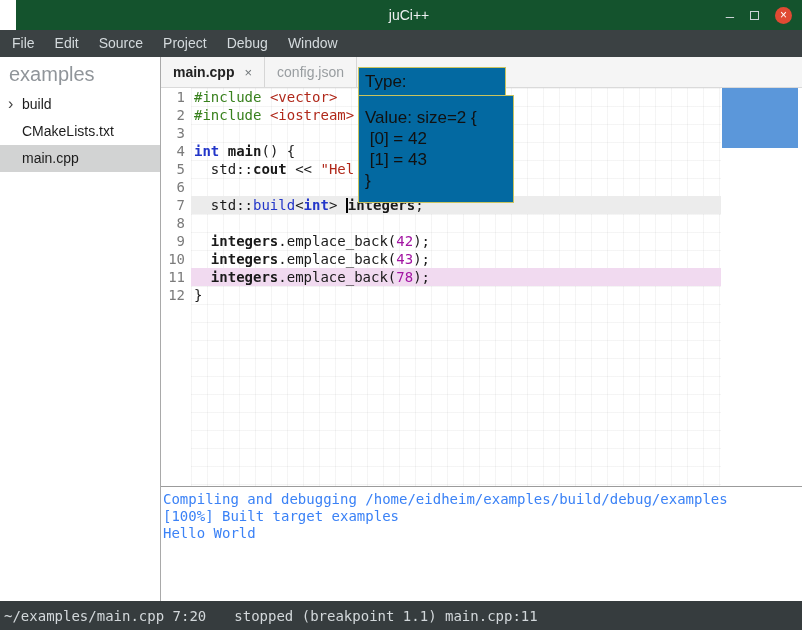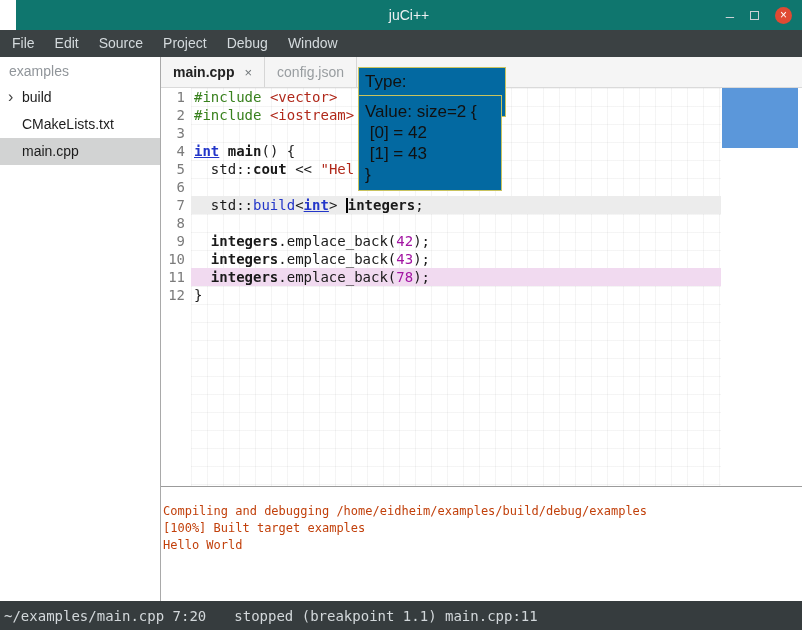--- a/index.html
+++ b/index.html
@@ -1,40 +1,40 @@
 <!DOCTYPE html>
 <html><head>
 <meta charset="utf-8">
 <style>
   * { box-sizing: border-box; margin: 0; padding: 0; }
   body { width: 802px; height: 630px; overflow: hidden; background: #fff;
          font-family: "Liberation Sans", sans-serif; }
   .window { width: 802px; height: 630px; position: relative; background: #fff; }
 
   
-  .titlebar { height: 30px; background: #0f766e; position: relative; margin-left: 16px; }
+  .titlebar { height: 30px; background: #14532d; position: relative; margin-left: 16px; }
   .title { position: absolute; left: 0; right: 0; top: 0; line-height: 30px;
            text-align: center; color: #eef1f2; font-size: 14px; }
   .controls { position: absolute; right: 10px; top: 0; height: 30px;
               display: flex; align-items: center; gap: 16px; z-index: 2; }
   .btn-min { color: #ccd2d6; font-size: 15px; line-height: 15px; }
   .btn-max { width: 9px; height: 9px; border: 1px solid #ccd2d6; }
   .btn-close { width: 17px; height: 17px; border-radius: 50%; background: #e04a33;
                color: #fff; font-size: 12px; display: flex; align-items: center;
                justify-content: center; line-height: 17px; }
 
   
   .menubar { height: 27px; background: #3b4143; display: flex; align-items: center;
              padding-left: 2px; }
   .menu-item { padding: 0 10px; color: #d4dadd; font-size: 14px; line-height: 27px; }
 
   
   .content { display: flex; height: 544px; background: #fff; }
   .sidebar { width: 161px; border-right: 1px solid #a9a9a9; background: #fff; }
-  .sidebar-header { color: #90959a; font-size: 14px; padding: 6px 9px 5px; }
+  .sidebar-header { color: #90959a; font-size: 20px; padding: 6px 9px 5px; }
   .side-item { height: 27px; line-height: 27px; padding-left: 22px; position: relative;
                color: #1c1c1c; font-size: 14px; white-space: nowrap; }
   .side-item.selected { background: #d2d3d3; }
   .expander { position: absolute; left: 8px; top: -1px; font-size: 16px; color: #444; }
 
   .main { flex: 1; display: flex; flex-direction: column; min-width: 0; }
 
   
   .tabbar { height: 31px; background: #f5f5f5; display: flex; align-items: stretch;
             border-bottom: 1px solid #dadada; }
@@ -54,46 +54,46 @@
           background-image:
             linear-gradient(to right, rgba(120,120,120,0.08) 1px, transparent 1px),
             linear-gradient(to bottom, rgba(120,120,120,0.08) 1px, transparent 1px);
           background-size: 16px 18px; }
   .row { height: 18px; line-height: 18px; white-space: pre; padding-left: 3px; }
   .row.cur { background: #ececec; }
   .row.bp  { background: #f1daf0; }
   .c-green { color: #38811d; }
   .c-red   { color: #b0281a; }
   .c-blue  { color: #2336c9; }
-  .c-blueb { color: #2336c9; font-weight: bold; text-decoration: underline; }
+  .c-blueb { color: #2336c9; font-weight: bold; }
   .c-bold  { font-weight: bold; }
   .c-num   { color: #a315a3; }
   .cursor  { display: inline-block; width: 2px; height: 15px; background: #000;
              vertical-align: -3px; }
   .map { flex: 1; position: relative; background: #fff; }
   .map-thumb { position: absolute; left: 1px; top: 0; width: 76px; height: 60px;
                background: #5b97da; }
 
   
-  .terminal { flex: 1; border-top: 1px solid #9b9b9b; padding: 16px 2px;
-              font-family: "DejaVu Sans Mono", monospace; font-size: 12px; color: #c2410c; }
+  .terminal { flex: 1; border-top: 1px solid #9b9b9b; padding: 4px 2px;
+              font-family: "DejaVu Sans Mono", monospace; font-size: 14px; color: #3b82f6; }
   .tline { height: 17px; line-height: 17px; white-space: pre; }
 
   
   .statusbar { height: 29px; background: #363c3e; color: #d3d8db; display: flex;
                align-items: center; font-family: "DejaVu Sans Mono", monospace;
                font-size: 14px; text-align: center; }
   .status-left { margin-left: 4px; }
   .status-center { margin-left: 28px; }
 
   
   .tt { position: absolute; background: #0369a1; border: 1px solid #c9c35e;
         font-size: 17px; color: #111; z-index: 10; }
   .tt1 { left: 358px; top: 67px; width: 148px; padding: 4px 6px; }
-  .tt2 { left: 358px; top: 95px; width: 144px; padding: 5px 6px; line-height: 21px; }
+  .tt2 { left: 358px; top: 95px; width: 156px; padding: 11px 6px; line-height: 21px; }
   .tt2 div { white-space: pre; }
 </style>
 </head>
 <body>
 
 <div class="window">
 
   <div class="titlebar">
     <div class="title">juCi++</div>
     <div class="controls">

